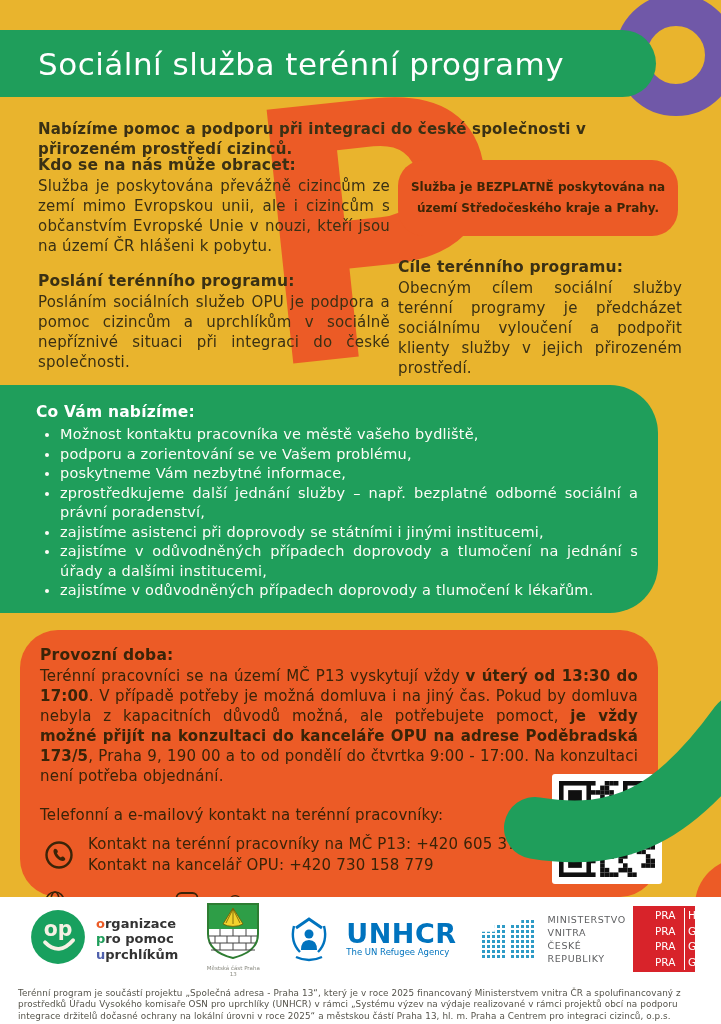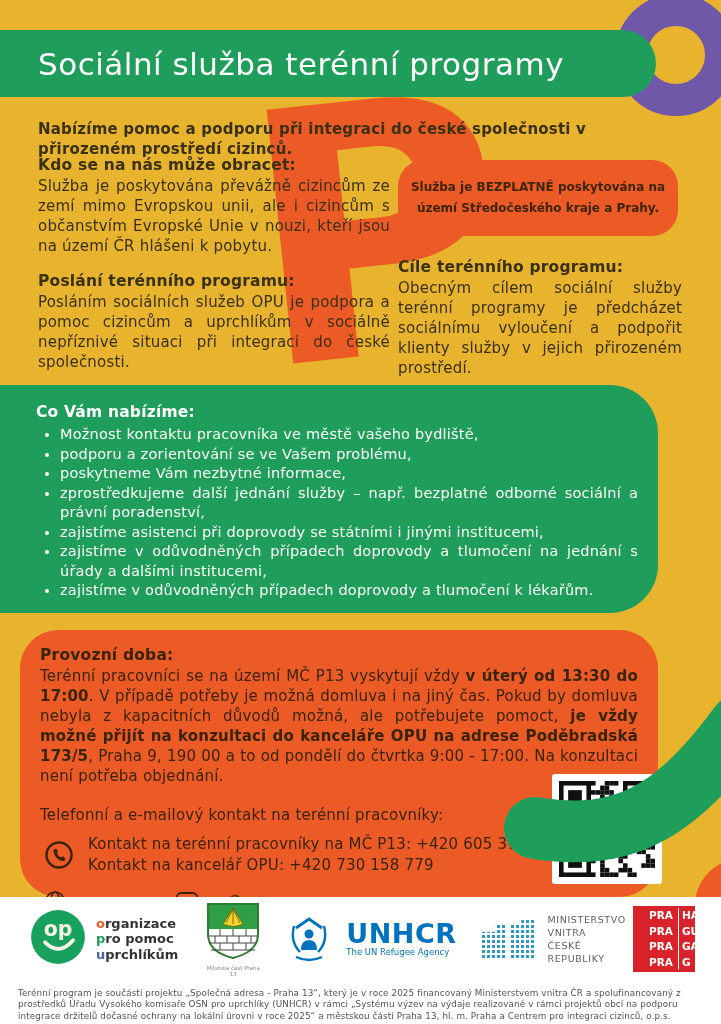--- a/index.html
+++ b/index.html
@@ -86,22 +86,22 @@
   .unhcr-name{font-size:27px;font-weight:bold;letter-spacing:0.5px;line-height:26px;}
   .unhcr-tag{font-size:8.5px;}
   .ministry{display:flex;align-items:center;gap:12px;margin-left:24px;}
   .dots{width:26px;height:40px;background:radial-gradient(#2e9bc6 1.45px,transparent 1.6px);background-size:5px 5px;}
   .dots.d1{clip-path:polygon(0 32%,55% 32%,55% 12%,100% 12%,100% 100%,0 100%);}
   .dots.d2{clip-path:polygon(0 12%,45% 12%,45% 0,100% 0,100% 100%,0 100%);margin-left:3px;}
   .ministry-text{font-size:9.5px;letter-spacing:0.6px;color:#5f6062;line-height:13px;}
   .praha{
     margin-left:auto;width:62px;height:66px;background:#d8232a;color:#fff;
     display:grid;grid-template-columns:33px 1fr;grid-auto-rows:1fr;
-    font-size:10.5px;font-weight:bold;line-height:15px;
-    padding:2px 13px;box-sizing:border-box;
+    font-size:10.5px;font-weight:normal;line-height:15px;
+    padding:2px 19px;box-sizing:border-box;
   }
   .praha span{padding-left:3px;}
   .praha .lft{border-right:1.5px solid #fff;}
   .fine-print{
     position:absolute;left:18px;top:82px;width:688px;
     font-size:8.8px;line-height:11.5px;color:#55534a;letter-spacing:0.1px;
   }
 </style>
 </head>
 <body>

